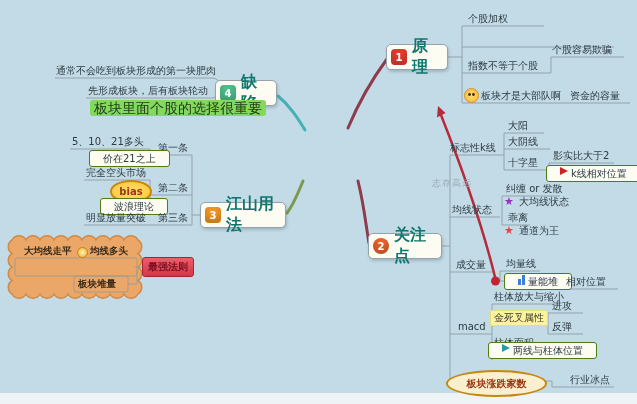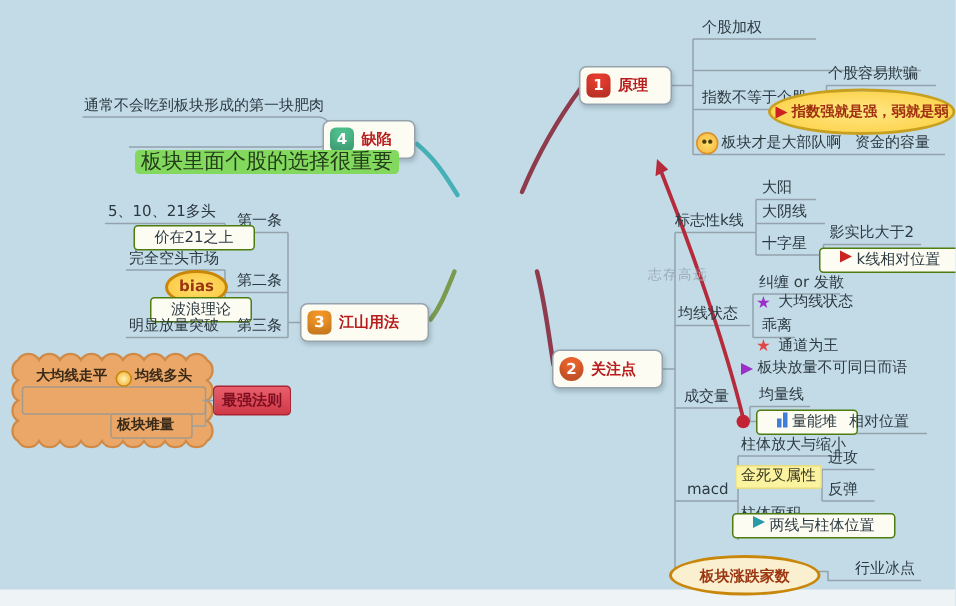--- a/index.html
+++ b/index.html
@@ -10,21 +10,21 @@
   .ti{display:flex;align-items:center;gap:3px}
   .bottom-strip{position:absolute;left:0;top:393px;width:637px;height:11px;background:#eef3f5}
   .watermark{position:absolute;font-size:9px;color:#9aabb6;letter-spacing:1px}
   .center-node{position:absolute;left:282px;top:127px;width:112px;height:56px;border-radius:50%;
      background:radial-gradient(ellipse at 50% 35%,#d2f0a6,#a9dd7a);border:1px solid #85a07c;
      display:flex;align-items:center;justify-content:center;font-size:16px;font-weight:bold;color:#3c4a36;
      box-shadow:2px 3px 4px rgba(60,80,90,.3)}
   .node{position:absolute;height:26px;box-sizing:border-box;background:#fcfcf3;border:1px solid #96a3ac;
      border-radius:5px;display:flex;align-items:center;gap:5px;padding:0 6px 0 4px;
      box-shadow:1px 2px 3px rgba(60,80,90,.25)}
-  .node .lab{font-size:10px;font-weight:bold;color:#b91c1c}
+  .node .lab{font-size:16px;font-weight:bold;color:#0f766e}
   .marker{width:16px;height:16px;border-radius:4px;color:#fff;font-size:10px;font-weight:bold;
      display:flex;align-items:center;justify-content:center;flex:none;
      box-shadow:inset 0 -5px 6px rgba(0,0,0,.18)}
   .round{border-radius:50%}
   .wbox{position:absolute;font-size:10px;line-height:13px;background:#fcfcf3;border:1px solid #4d7c0f;
      border-radius:3px;padding:1px 13px;color:#2c3a42;white-space:nowrap;display:flex;align-items:flex-start;gap:3px}
   .ell{position:absolute;border-radius:50%;display:flex;align-items:center;justify-content:center;white-space:nowrap}
   .ell.bias{left:110px;top:180px;width:38px;height:19px;background:radial-gradient(#ffe06a,#fcc43e);
      border:2px solid #c8860a;color:#9c3612;font-weight:bold;font-size:10px}
   .ell.qiangruo{left:512px;top:59px;width:121px;height:27px;background:radial-gradient(#ffe785,#fcce3e);
@@ -101,24 +101,20 @@
     <span class="lab">江山用法</span>
   </div>
   <div class="node" style="left:215px;top:80px;width:62px">
     <span class="marker" style="background:#4dbd8c">4</span>
     <span class="lab">缺陷</span>
   </div>
 
   <div class="t" style="left:468px;top:13px">个股加权</div>
   <div class="t" style="left:468px;top:60px">指数不等于个股</div>
   <div class="t" style="left:552px;top:44px">个股容易欺骗</div>
-  <div class="ell qiangruo">
-    <span class="flag" style="color:#cc2222"></span>
-    <span>指数强就是强，弱就是弱</span>
-  </div>
   <span class="smiley" style="left:464px;top:88px"></span>
   <div class="t" style="left:481px;top:90px">板块才是大部队啊</div>
   <div class="t" style="left:570px;top:90px">资金的容量</div>
 
   <div class="t" style="left:450px;top:142px">标志性k线</div>
   <div class="t" style="left:508px;top:120px">大阳</div>
   <div class="t" style="left:508px;top:136px">大阴线</div>
   <div class="t" style="left:508px;top:157px">十字星</div>
   <div class="t" style="left:553px;top:150px">影实比大于2</div>
   <div class="wbox" style="left:546px;top:165px">
@@ -131,24 +127,20 @@
   <div class="t ti" style="left:504px;top:196px">
     <span class="star" style="color:#9a30c8">★</span>
     <span>大均线状态</span>
   </div>
   <div class="t" style="left:508px;top:212px">乖离</div>
   <div class="t ti" style="left:504px;top:225px">
     <span class="star" style="color:#e04848">★</span>
     <span>通道为王</span>
   </div>
 
-  <div class="t ti" style="left:494px;top:240px">
-    <span class="flag" style="color:#9a30c8"></span>
-    <span>板块放量不可同日而语</span>
-  </div>
   <div class="t" style="left:456px;top:259px">成交量</div>
   <div class="t" style="left:506px;top:258px">均量线</div>
   <div class="wbox" style="left:504px;top:273px">
     <span class="vbars">
         <i style="height:6px"></i>
         <i style="height:10px"></i>
       </span>
     <span>量能堆</span>
   </div>
   <div class="t" style="left:566px;top:276px">相对位置</div>
@@ -175,20 +167,21 @@
   <div class="t" style="left:158px;top:182px">第二条</div>
   <div class="t" style="left:86px;top:167px">完全空头市场</div>
   <div class="ell bias">bias</div>
   <div class="wbox" style="left:100px;top:198px">
       <span>波浪理论</span>
     </div>
   <div class="t" style="left:158px;top:212px">第三条</div>
   <div class="t" style="left:86px;top:212px">明显放量突破</div>
 
   <div class="t" style="left:56px;top:65px">通常不会吃到板块形成的第一块肥肉</div>
+  <div class="t" style="left:88px;top:85px">先形成板块，后有板块轮动</div>
   <div class="hl-green" style="left:90px;top:100px">板块里面个股的选择很重要</div>
 
   <div class="cloud-t" style="left:24px;top:245px">大均线走平</div>
   <span class="dot-icon" style="left:77px;top:247px"></span>
   <div class="cloud-t" style="left:90px;top:245px">均线多头</div>
   <div class="cloud-t" style="left:78px;top:278px">板块堆量</div>
   <div class="badge" style="left:142px;top:257px">最强法则</div>
 
 </div>
 

